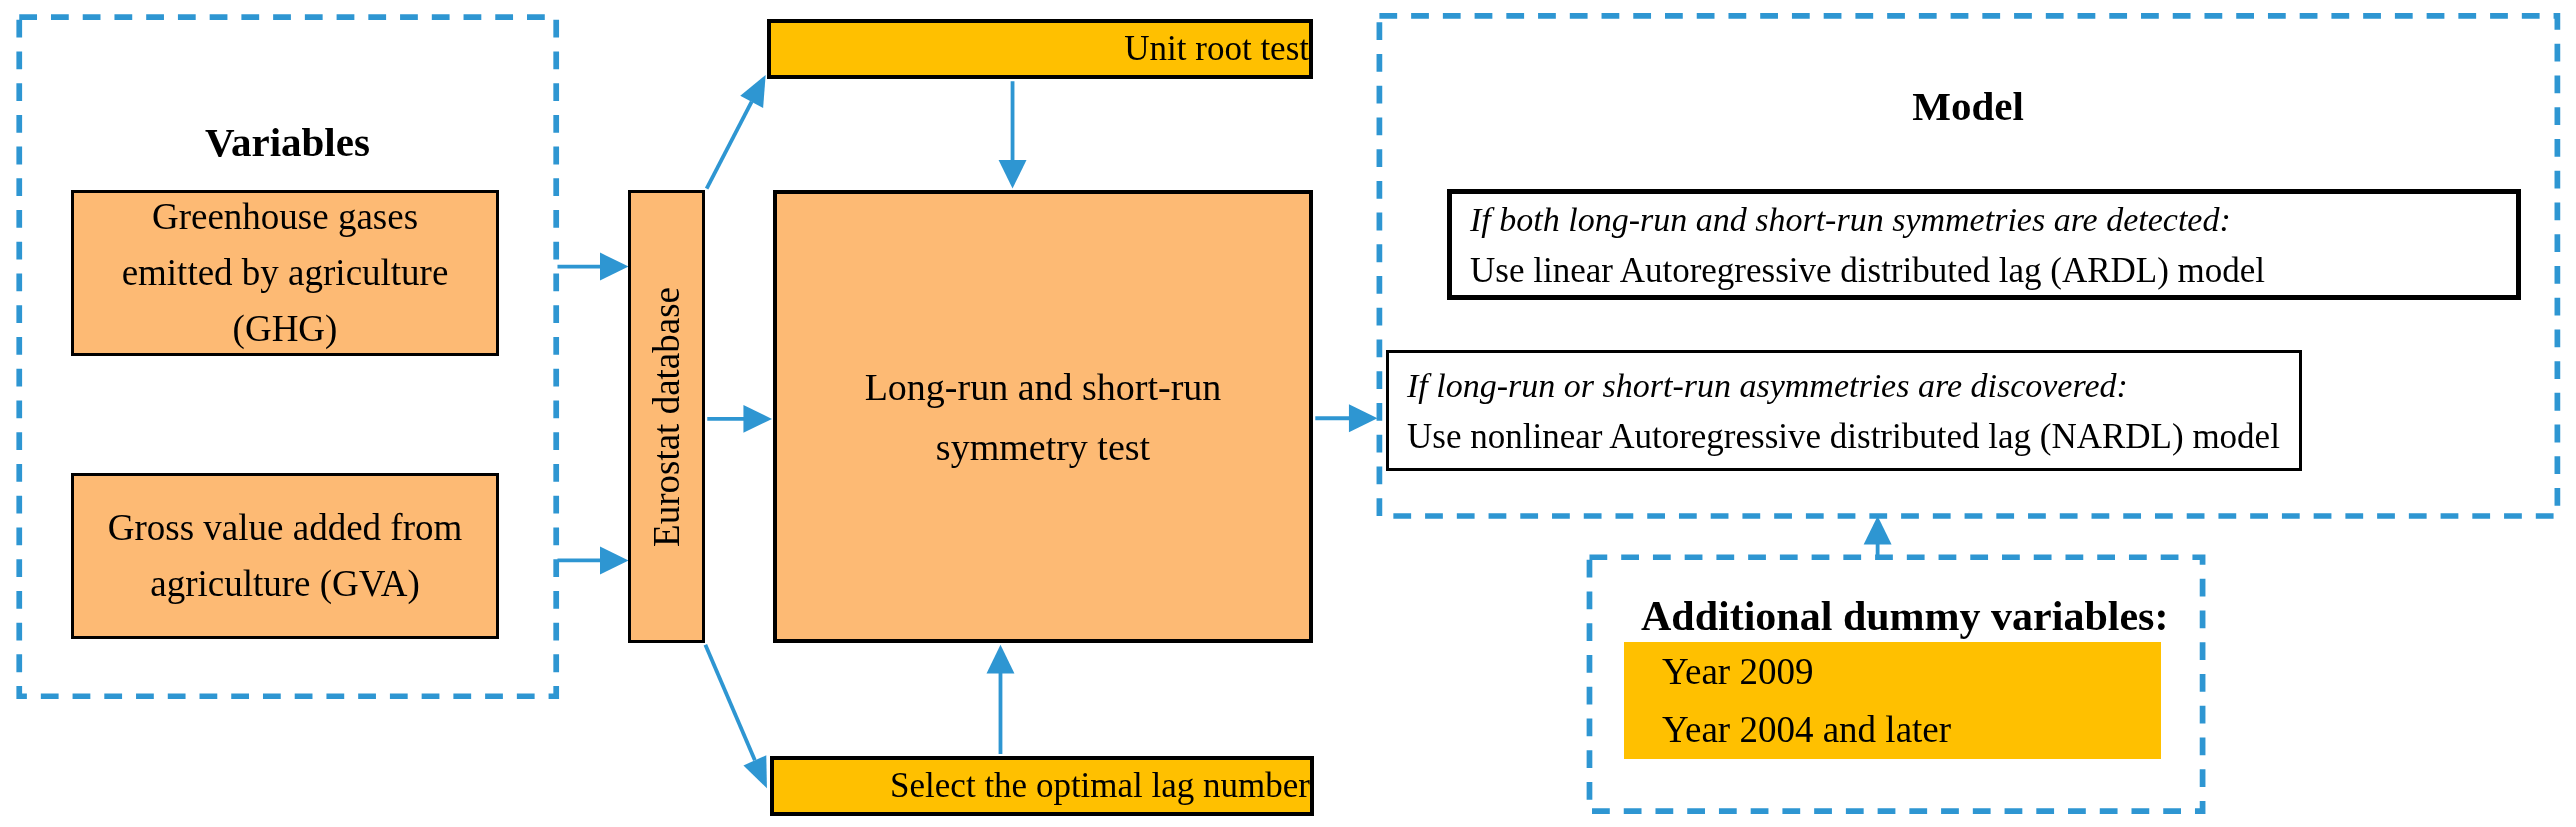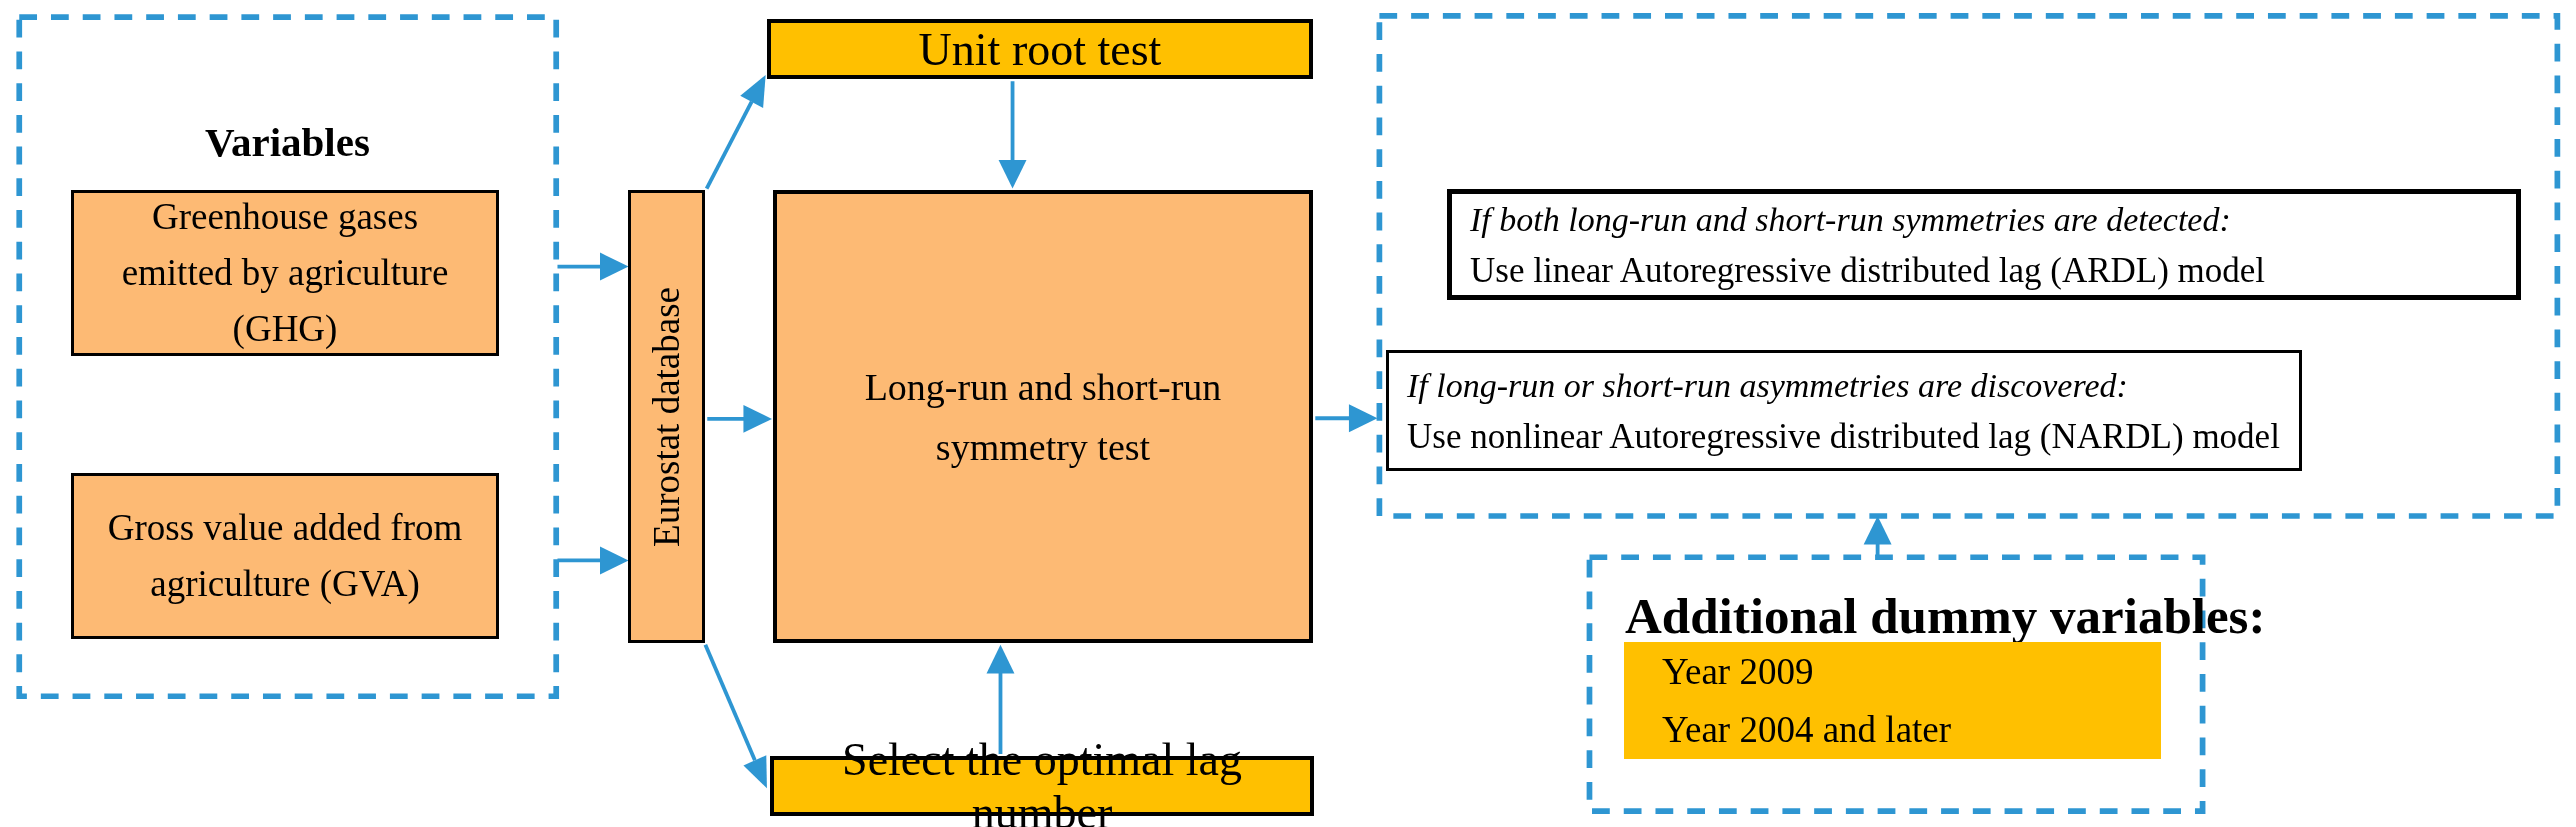--- a/index.html
+++ b/index.html
@@ -48,23 +48,23 @@
     font-size: 38px;
     line-height: 60px;
     white-space: pre-line;
   }
 
   .orange-box {
     border: 4.4px solid #000000;
     background: #FFC000;
     display: flex;
     align-items: center;
-    justify-content: center;
+    justify-content: flex-end;
     text-align: center;
-    font-size: 46px;
+    font-size: 35px;
   }
 
   .vertical-text {
     writing-mode: vertical-rl;
     transform: rotate(180deg);
     white-space: nowrap;
     font-size: 37px;
   }
 
   .cond-box {
@@ -73,23 +73,24 @@
     flex-direction: column;
     justify-content: center;
     padding-left: 18px;
     padding-right: 6.3px;
   }
   .cond-line  { font-style: italic; font-size: 34px; line-height: 51px; white-space: nowrap; }
   .action-line { font-size: 35px; line-height: 51px; white-space: nowrap; }
 
   .dummy-title {
     font-weight: bold;
-    font-size: 51px;
+    font-size: 42px;
     line-height: 44px;
     white-space: nowrap;
+    margin-left: 16px;
   }
   .dummy-highlight {
     background: #FFC000;
     display: flex;
     flex-direction: column;
     justify-content: center;
     padding-left: 38px;
   }
   .dummy-row { font-size: 37px; line-height: 58px; white-space: nowrap; }
 
@@ -173,20 +174,21 @@
 
   <div class="abs solid-box" style="left:773px; top:190px; width:540px; height:453px; border-width:4.4px;">
     <span class="sym-text" style="text-align:center;">Long-run and short-run
 symmetry test</span>
   </div>
 
   <div class="abs orange-box" style="left:770px; top:756px; width:544px; height:60px;">
     <span>Select the optimal lag number</span>
   </div>
 
+  <div class="abs panel-title" style="left:1379px; top:83px; width:1178px;">Model</div>
 
   <div class="abs cond-box" style="left:1447px; top:189px; width:1074px; height:111px; border:5.1px solid #000;">
     <div class="cond-line">If both long-run and short-run symmetries are detected:</div>
     <div class="action-line">Use linear Autoregressive distributed lag (ARDL) model</div>
   </div>
 
   <div class="abs cond-box" style="left:1386px; top:350px; width:916px; height:121px; border:3.2px solid #000;">
     <div class="cond-line">If long-run or short-run asymmetries are discovered:</div>
     <div class="action-line">Use nonlinear Autoregressive distributed lag (NARDL) model</div>
   </div>

